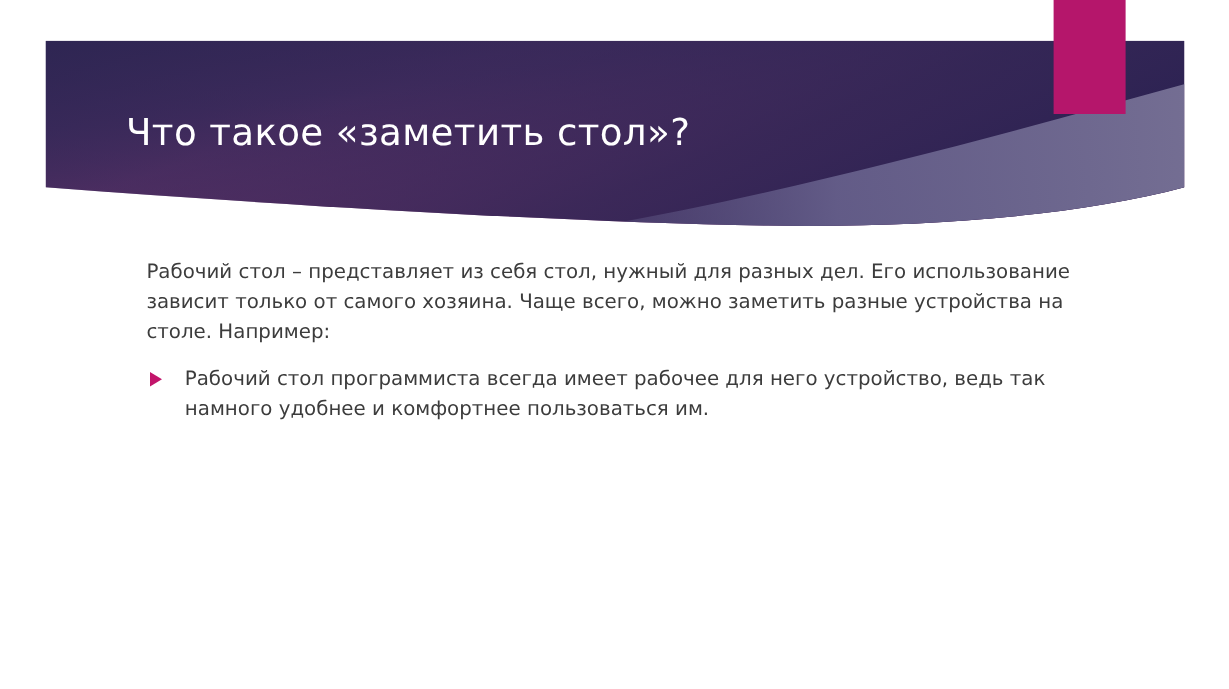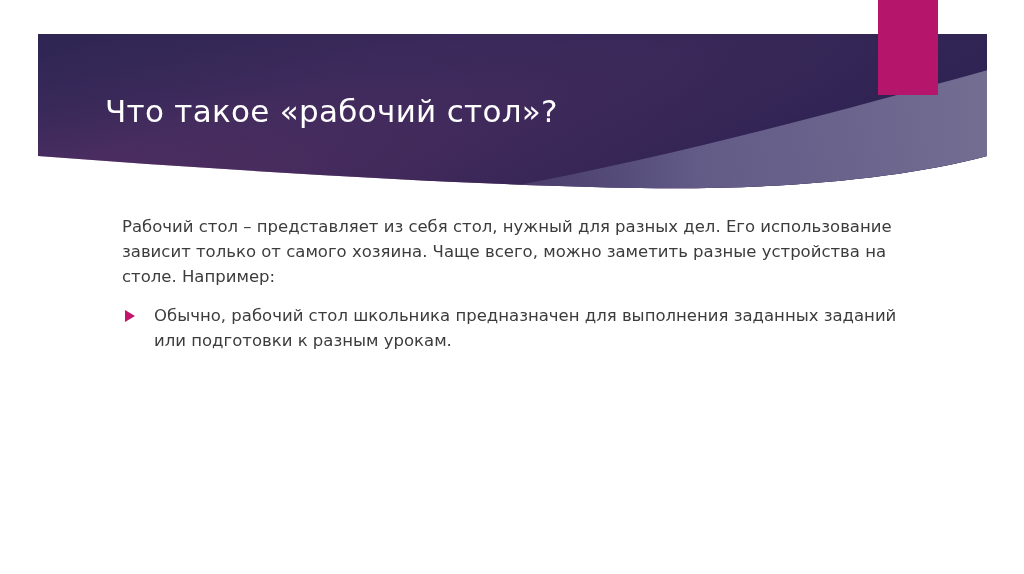--- a/index.html
+++ b/index.html
@@ -139,28 +139,28 @@
         <rect x="0" y="0" width="1024" height="200" fill="url(#bannerGrad2)"></rect>
 
         <path d="M1024,60 L1024,200 L430,200
                  C 640,168 850,108 1024,60 Z" fill="url(#wedgeGrad)"></path>
       </g>
     </svg>
   </div>
 
   <div class="accent-bar"></div>
 
-  <h1 class="title">Что такое «рабочий стол»?</h1>
+  <h1 class="title">Что такое «заметить стол»?</h1>
 
   <div class="body-area">
 
     <p class="para">Рабочий стол – представляет из себя стол, нужный для разных дел. Его использование зависит только от самого хозяина. Чаще всего, можно заметить разные устройства на столе. Например:</p>
 
     <ul class="bullet-list">
       <li class="bullet-item">
         <span class="bullet-marker"></span>
-        <span>Обычно, рабочий стол школьника предназначен для выполнения заданных заданий или подготовки к разным урокам.</span>
+        <span>Рабочий стол программиста всегда имеет рабочее для него устройство, ведь так намного удобнее и комфортнее пользоваться им.</span>
       </li>
     </ul>
 
   </div>
 
 </div>
 
 </body></html>

